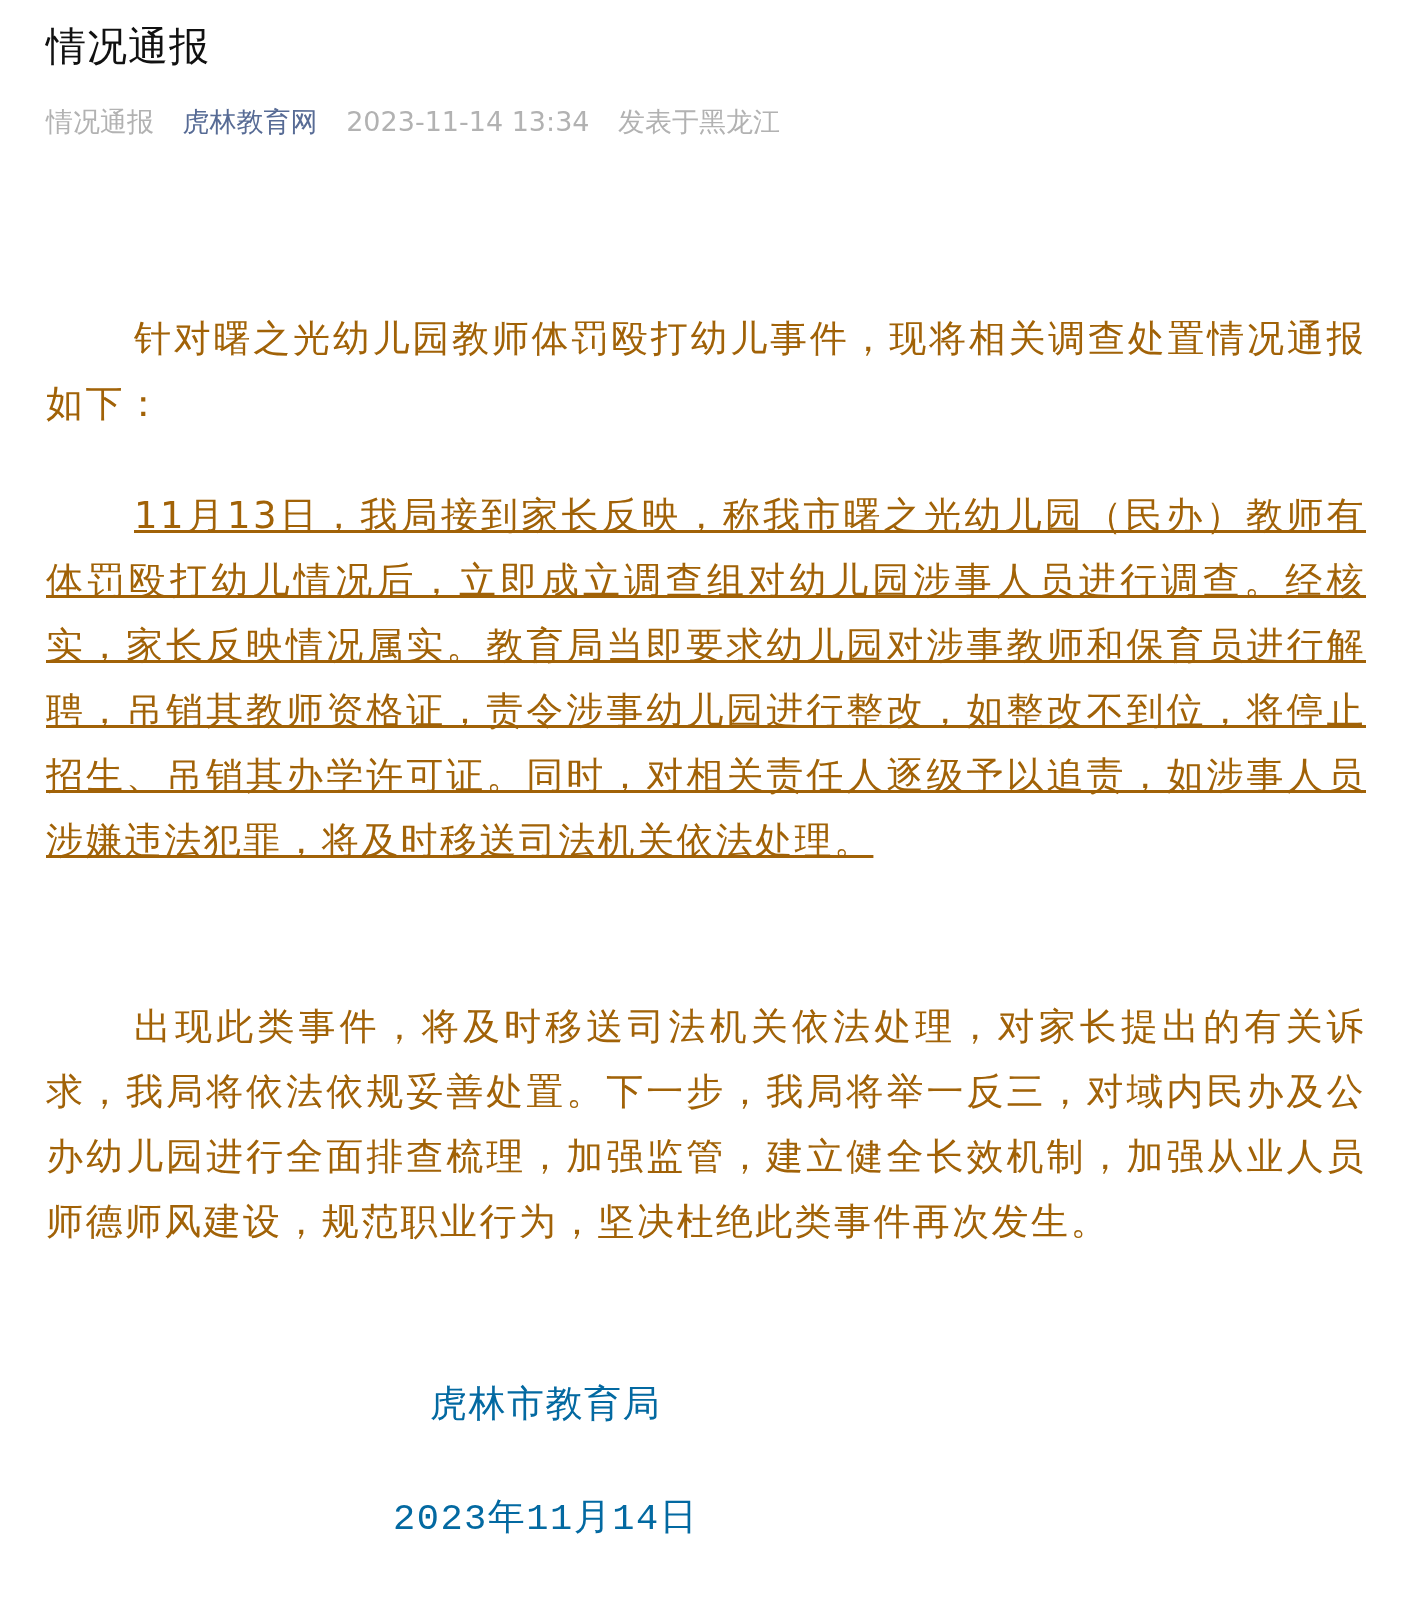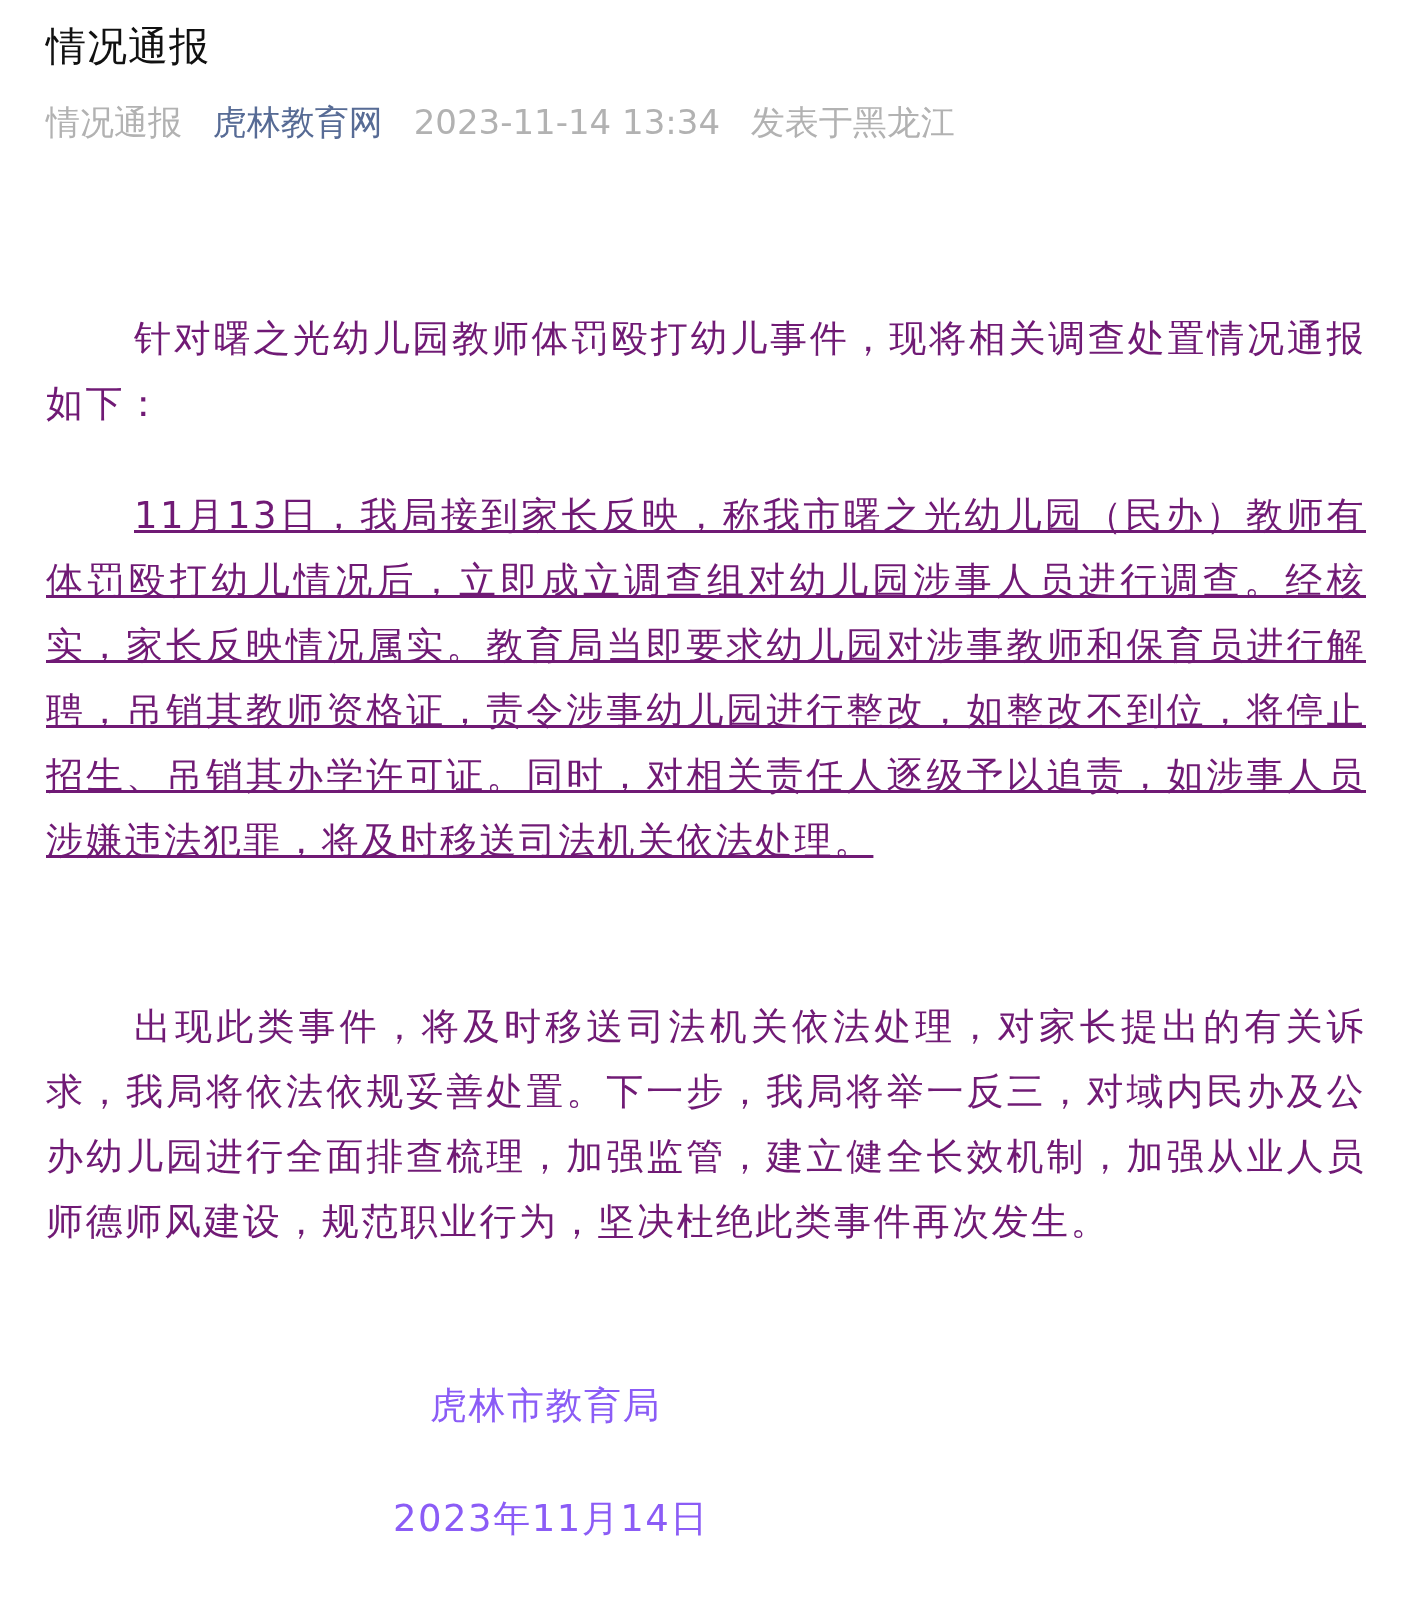--- a/index.html
+++ b/index.html
@@ -29,49 +29,50 @@
       line-height: 52px;
       color: #111111;
       font-weight: normal;
       margin: 0;
       letter-spacing: 1px;
     }
     .meta {
       position: absolute;
       top: 102px;
       left: 0;
-      font-size: 34px;
+      font-size: 27px;
       line-height: 40px;
       color: #b2b2b2;
       white-space: nowrap;
     }
     .meta span { margin-right: 20px; }
     .meta .account { color: #576b95; }
     .body-text {
       position: absolute;
       left: 0;
       width: 1320px;
       font-size: 37px;
       line-height: 65px;
-      color: #701a75;
+      color: #a16207;
       letter-spacing: 2.4px;
       text-align: justify;
       margin: 0;
     }
     .para1 { top: 306px; }
     .para2 { top: 483px; text-decoration: underline; }
     .para3 { top: 994px; }
     .indent { text-indent: 88px; }
     .sign {
       position: absolute;
       font-size: 37px;
       line-height: 52px;
-      color: #8b5cf6;
+      color: #0369a1;
       letter-spacing: 1.5px;
       white-space: nowrap;
+      font-family: Liberation Mono, monospace;
     }
     .sign-org { left: 384px; top: 1380px; }
     .sign-date { left: 347px; top: 1493px; }
   </style>
 </head>
 <body>
 
 <div class="article">
   <h1 class="title">情况通报</h1>
 

